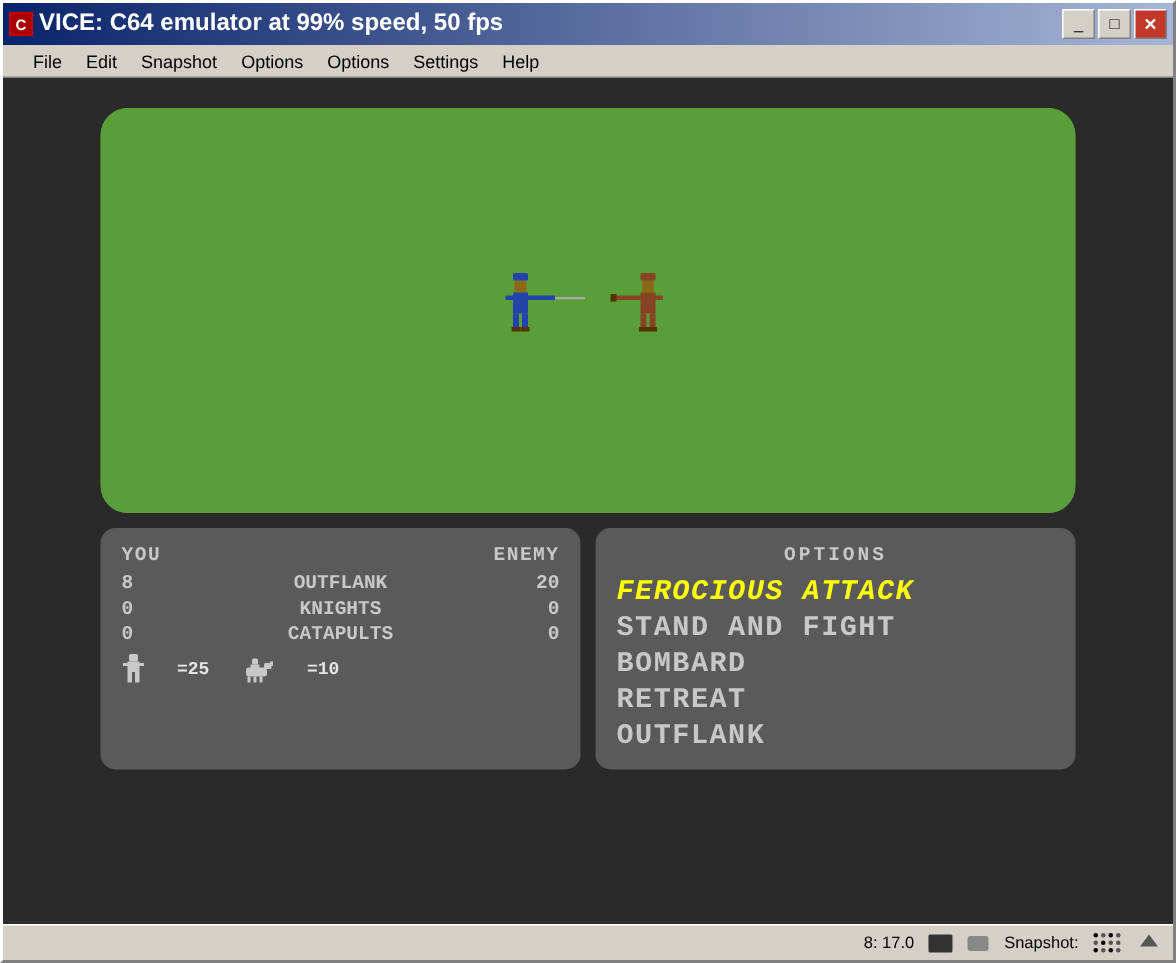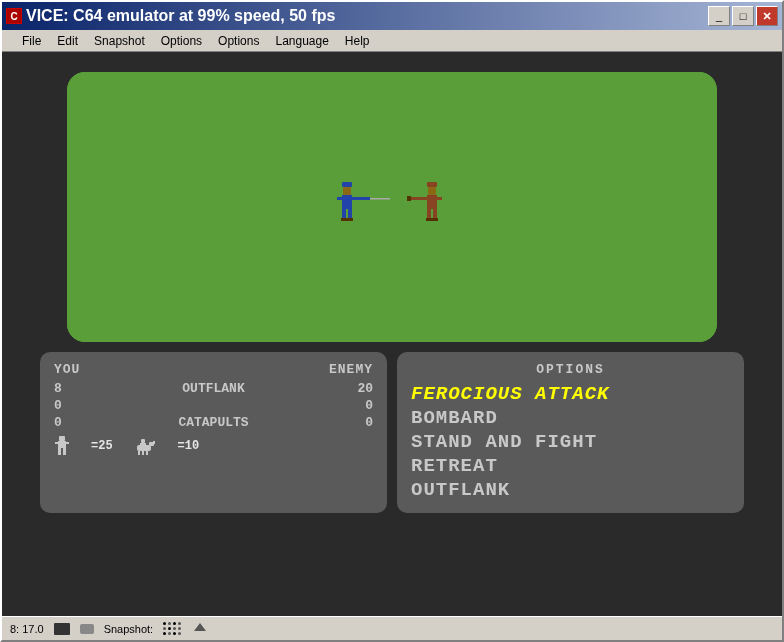--- a/index.html
+++ b/index.html
@@ -122,21 +122,21 @@
 
     
     .battle-scene {
       width: 100%;
       height: 100%;
       position: relative;
     }
 
     
     .hud {
-      width: 704px;
+      width: 650px;
       display: flex;
       gap: 10px;
     }
 
     .hud-left {
       flex: 1;
       background: #5a5a5a;
       border-radius: 10px;
       padding: 10px 14px;
       color: #c8c8c8;
@@ -226,21 +226,21 @@
       font-style: italic;
     }
 
     
     .status-bar {
       height: 24px;
       background: #d4d0c8;
       border-top: 1px solid #ffffff;
       display: flex;
       align-items: center;
-      justify-content: flex-start;
+      justify-content: flex-end;
       padding: 0 8px;
       gap: 10px;
       font-size: 11px;
       color: #000;
     }
 
     .joystick-dots {
       display: grid;
       grid-template-columns: repeat(4, 4px);
       grid-template-rows: repeat(3, 4px);
@@ -294,21 +294,21 @@
       <div class="title-btn close">✕</div>
     </div>
   </div>
 
   <div class="menu-bar">
     <div class="menu-item">File</div>
     <div class="menu-item">Edit</div>
     <div class="menu-item">Snapshot</div>
     <div class="menu-item">Options</div>
     <div class="menu-item">Options</div>
-    <div class="menu-item">Language</div>
+    <div class="menu-item">Settings</div>
     <div class="menu-item">Help</div>
   </div>
 
   <div class="main-content">
 
     <div class="game-screen">
       <div class="battle-scene">
         
         <svg width="650" height="270" viewBox="0 0 650 270">
 
@@ -366,20 +366,21 @@
           <span>YOU</span>
           <span>ENEMY</span>
         </div>
         <div class="hud-row">
           <span class="val-left">8</span>
           <span class="label">OUTFLANK</span>
           <span class="val-right">20</span>
         </div>
         <div class="hud-row">
           <span class="val-left">0</span>
+          <span class="label">KNIGHTS</span>
           <span class="val-right">0</span>
         </div>
         <div class="hud-row">
           <span class="val-left">0</span>
           <span class="label">CATAPULTS</span>
           <span class="val-right">0</span>
         </div>
         <div class="hud-icons-row">
           <div class="hud-icon-item">
 
@@ -410,22 +411,22 @@
               <rect x="7" y="7" width="6" height="4" fill="#c8c8c8"></rect>
             </svg>
             <span>=10</span>
           </div>
         </div>
       </div>
 
       <div class="hud-right">
         <div class="options-title">OPTIONS</div>
         <div class="option-item selected">FEROCIOUS ATTACK</div>
+        <div class="option-item">STAND AND FIGHT</div>
         <div class="option-item">BOMBARD</div>
-        <div class="option-item">STAND AND FIGHT</div>
         <div class="option-item">RETREAT</div>
         <div class="option-item">OUTFLANK</div>
       </div>
 
     </div>
   </div>
 
   <div class="status-bar">
     <span>8: 17.0</span>
     <div class="drive-icon"></div>

